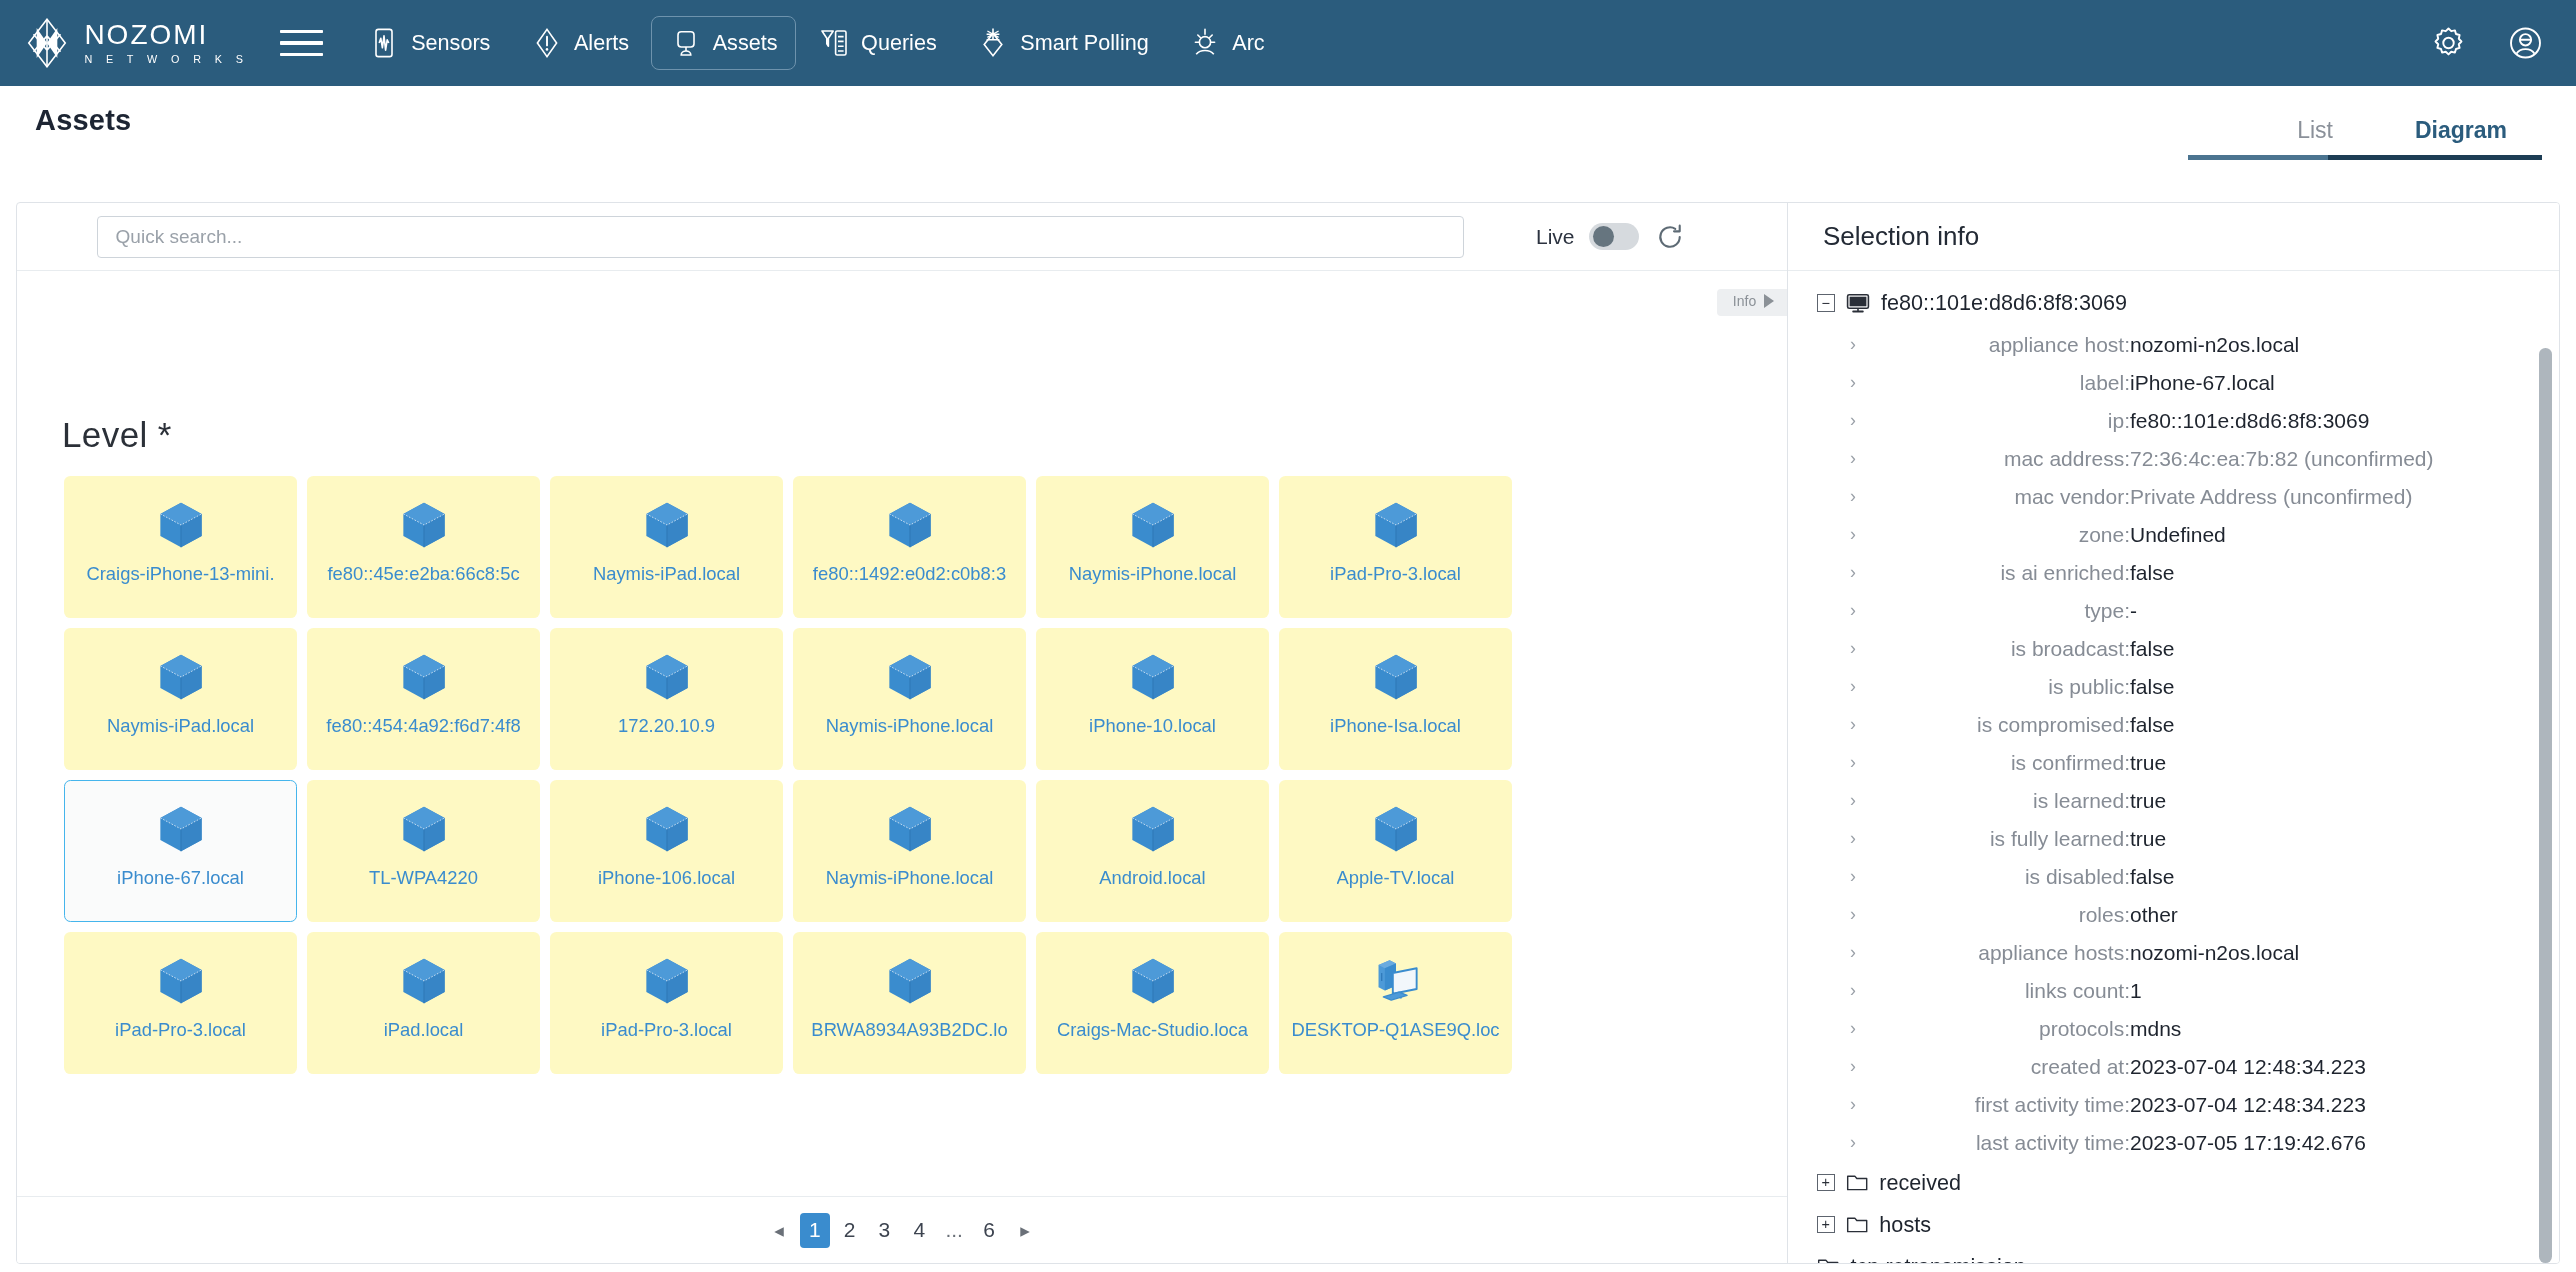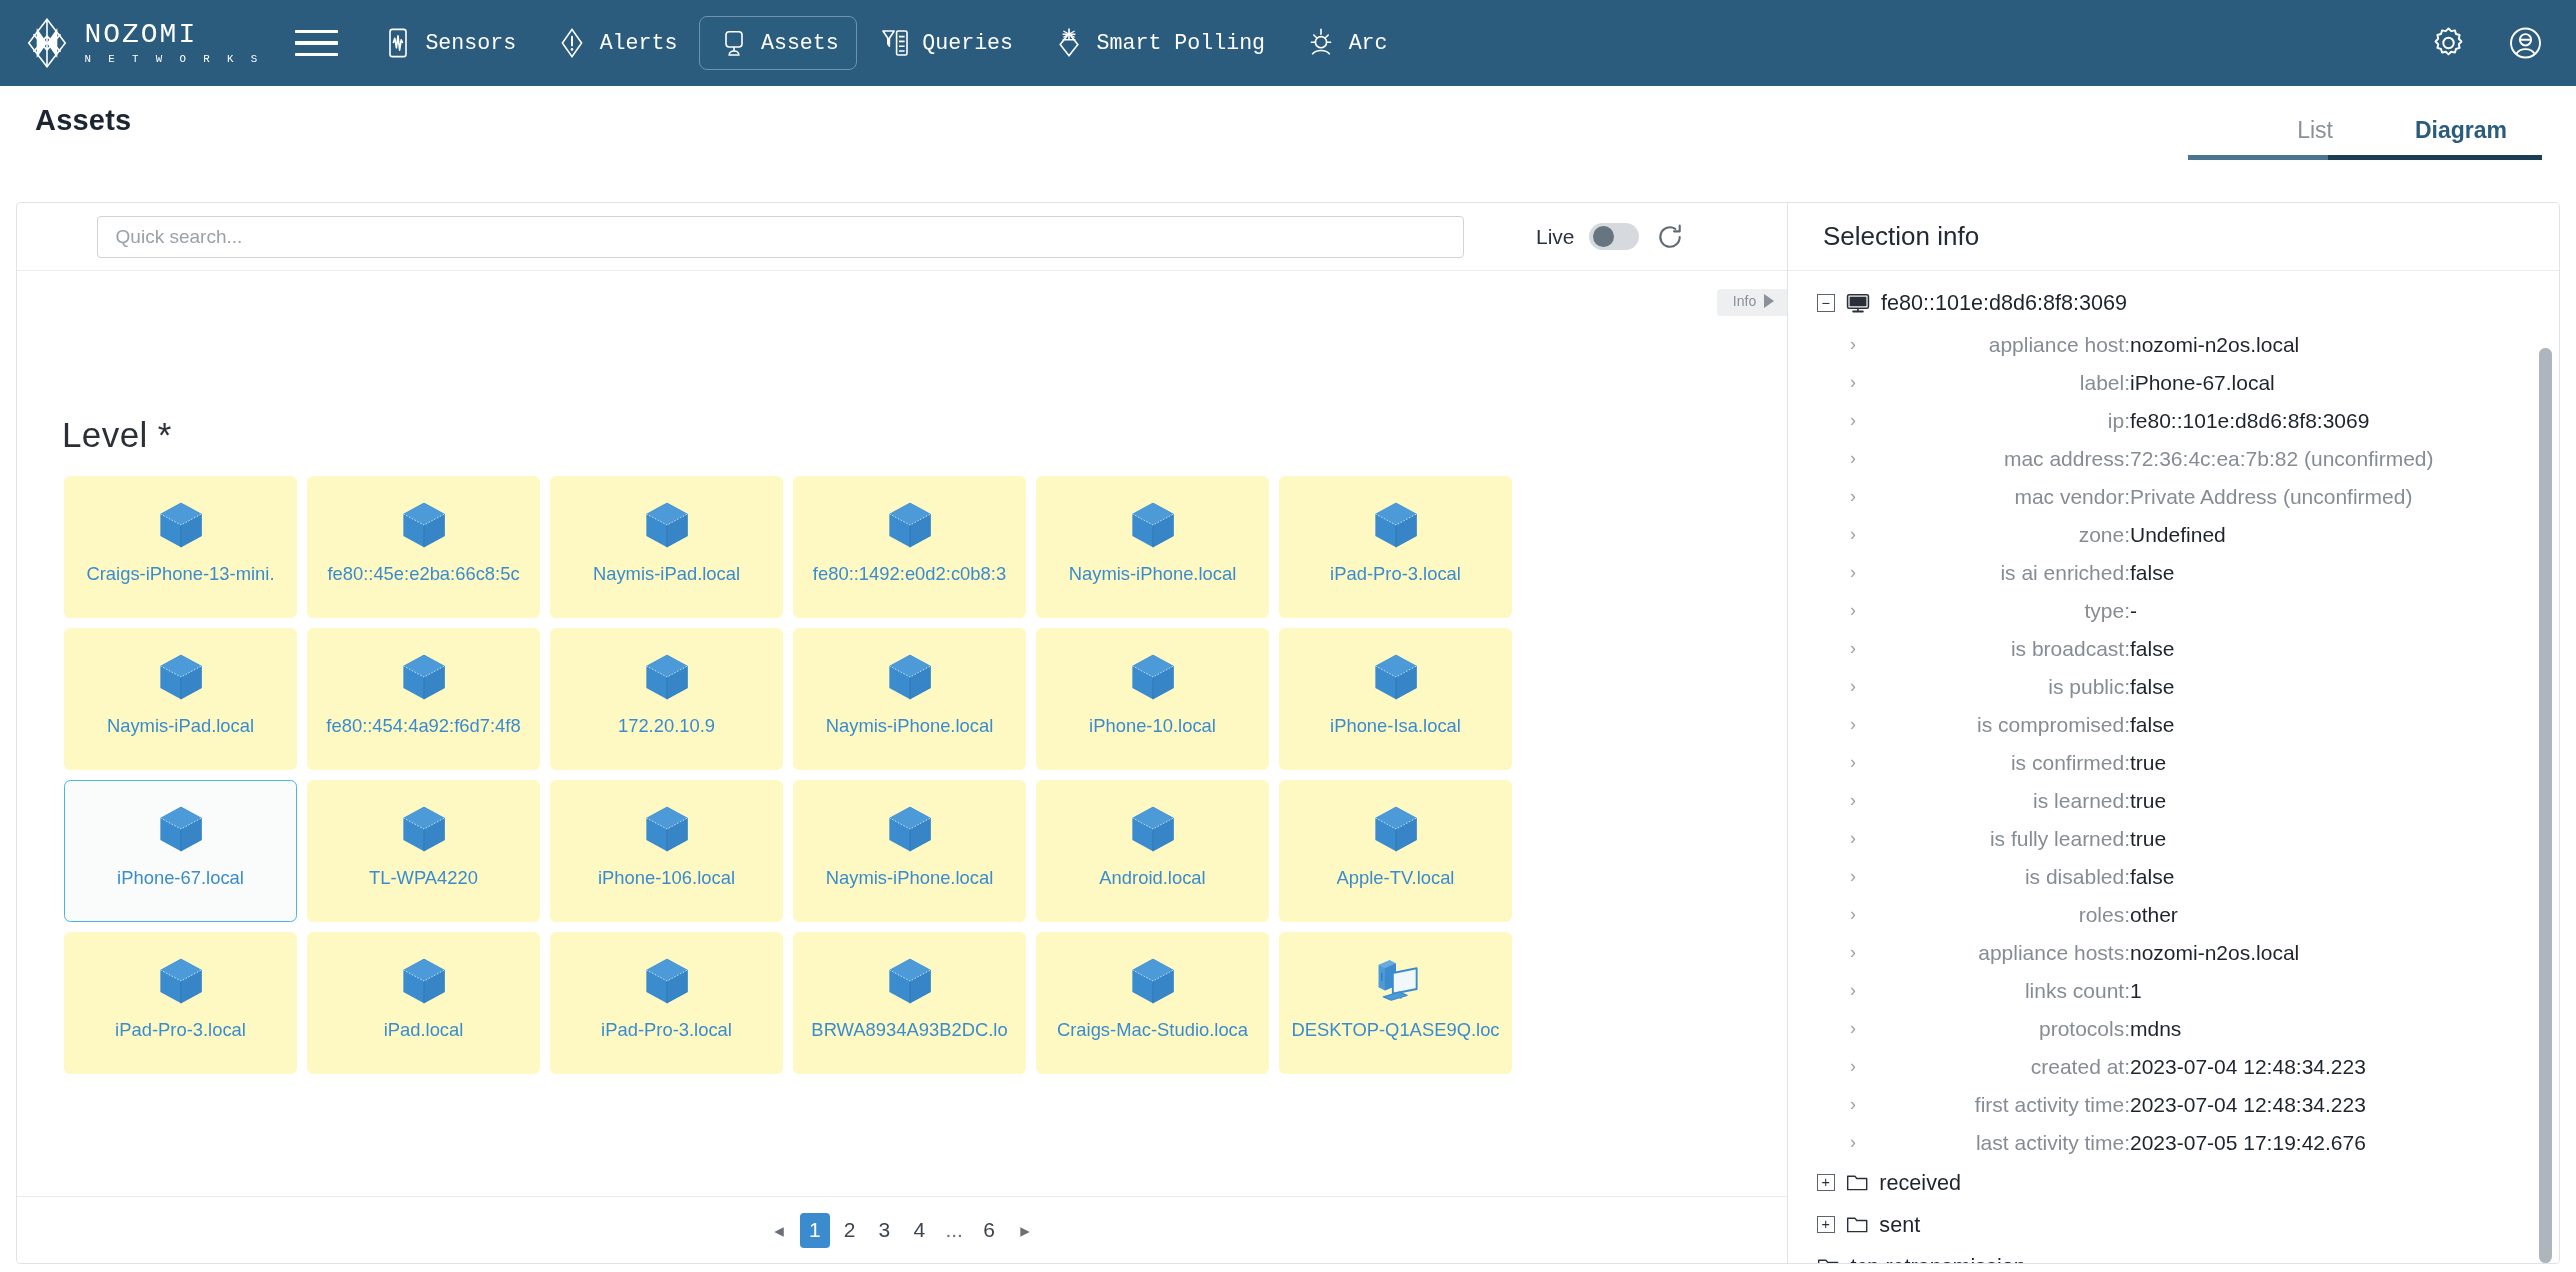--- a/index.html
+++ b/index.html
@@ -12,21 +12,20 @@
   }
 
   
   .topnav {
     height: 86px;
     background: #2b5c7d;
     display: flex;
     align-items: center;
     padding: 0 29px 0 24px;
     position: relative;
-    font-family: Liberation Mono, monospace;
   }
   .logo-wrap { display: flex; align-items: center; gap: 14.4px; margin-right: 32px; }
   .logo-mark { width: 46px; height: 50px; flex: none; }
   .logo-text { display: flex; flex-direction: column; line-height: 1; }
   .logo-nozomi {
     color: #fff; font-size: 28px; letter-spacing: 2px; font-weight: 400;
   }
   .logo-networks {
     color: #fff; font-size: 10.8px; letter-spacing: 5.4px; margin-top: 5.6px; font-weight: 400;
   }
@@ -799,21 +798,21 @@
      <svg class="folder-icon" viewBox="0 0 28 24">
        <path d="M2 4 L11 4 L13.5 7 L26 7 L26 21 L2 21 Z" fill="none" stroke="#2a2f38" stroke-width="1.8" stroke-linejoin="round"></path>
      </svg>
      <span>received</span>
           </div>
           <div class="child-row">
             <span class="expander">+</span>
      <svg class="folder-icon" viewBox="0 0 28 24">
        <path d="M2 4 L11 4 L13.5 7 L26 7 L26 21 L2 21 Z" fill="none" stroke="#2a2f38" stroke-width="1.8" stroke-linejoin="round"></path>
      </svg>
-     <span>sent</span>
+     <span>hosts</span>
           </div>
           <div class="child-row">
      <svg class="folder-icon" viewBox="0 0 28 24">
        <path d="M2 4 L11 4 L13.5 7 L26 7 L26 21 L2 21 Z" fill="none" stroke="#2a2f38" stroke-width="1.8" stroke-linejoin="round"></path>
      </svg>
      <span>tcp retransmission</span>
           </div>
         </div>
 
       <div class="vscroll">

